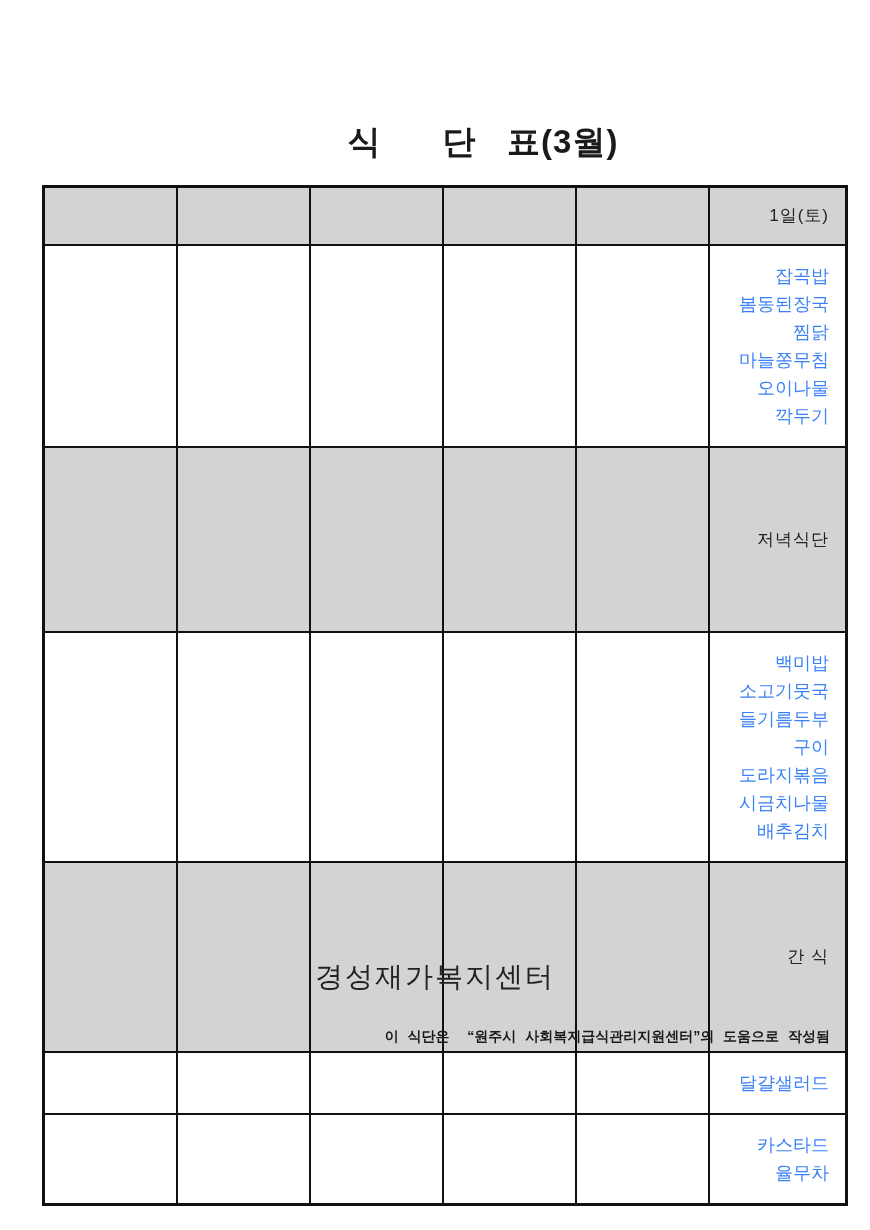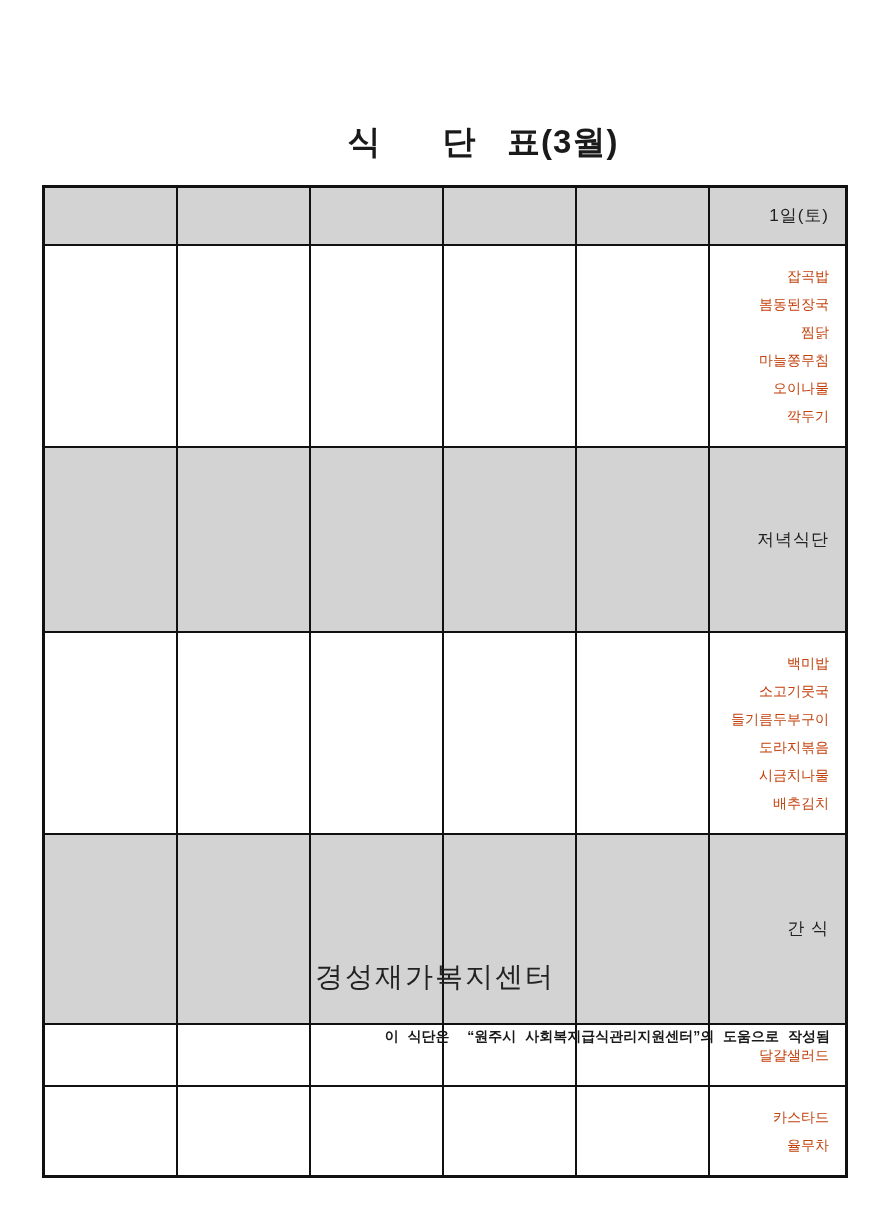--- a/index.html
+++ b/index.html
@@ -45,22 +45,22 @@
     overflow: hidden;
   }
   tr.row-header td {
     background: var(--row-header-bg, #d3d3d3);
     font-size: 17px;
     color: #222222;
     letter-spacing: 1px;
   }
   tr.row-menu td {
     background: #ffffff;
-    font-size: 14px;
-    color: #c2410c;
+    font-size: 18px;
+    color: #3b82f6;
   }
   tr.row-menu .menu-line {
     line-height: 28px;
   }
   
   table.menu-table tr:nth-child(1) { height: 58px; }
   table.menu-table tr:nth-child(2) { height: 62px; }
   table.menu-table tr:nth-child(3) { height: 185px; }
   table.menu-table tr:nth-child(4) { height: 58px; }
   table.menu-table tr:nth-child(5) { height: 190px; }

